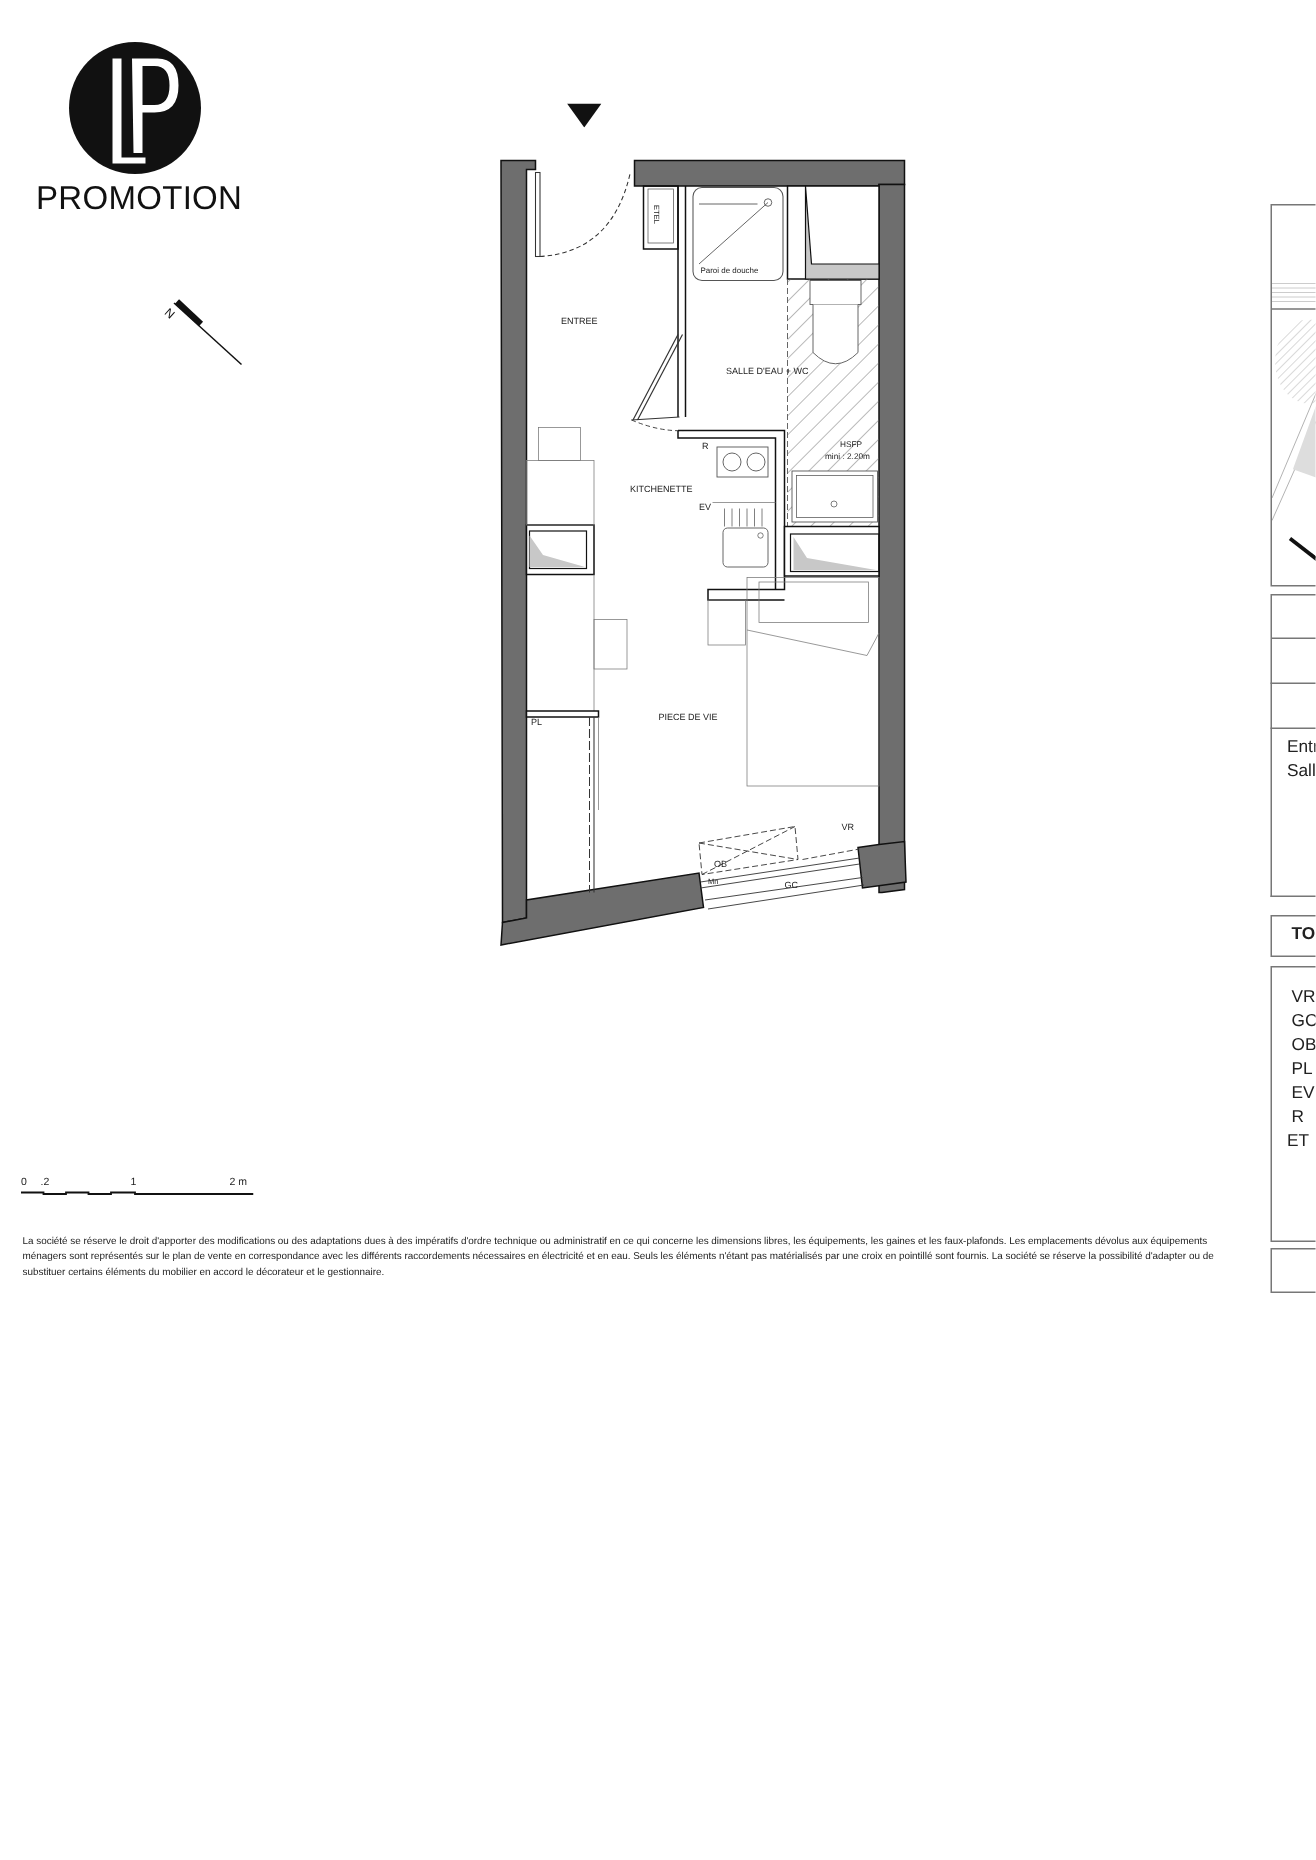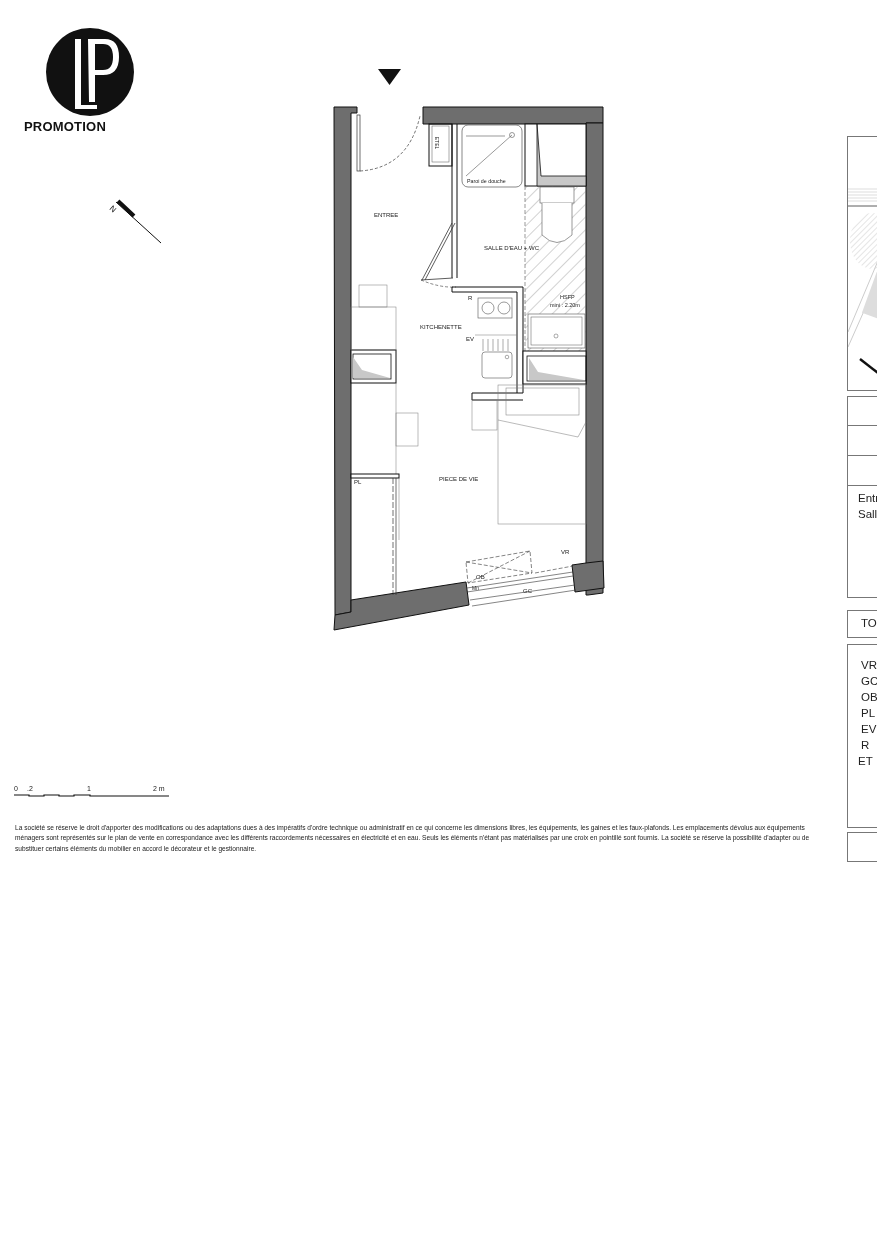--- a/index.html
+++ b/index.html
@@ -1,18 +1,18 @@
 <!DOCTYPE html>
 <html><head>
 <meta charset="utf-8">
 <style>
   html,body{margin:0;padding:0;background:#fff;}
   body{width:877px;height:1240px;position:relative;overflow:hidden;font-family:"Liberation Sans",sans-serif;color:#111;}
   .abs{position:absolute;}
-  .logo-text{font-weight:bold;font-size:13px;letter-spacing:0.2px;color:#111;}
+  .logo-text{font-weight:normal;font-size:22px;letter-spacing:0.2px;color:#111;}
   .plan-label{position:absolute;font-size:6px;color:#222;white-space:nowrap;font-family:"Liberation Sans",sans-serif;}
   .scale-label{position:absolute;font-size:7px;color:#222;}
   .disclaimer{position:absolute;left:15px;top:823px;width:815px;font-size:6.6px;line-height:10.3px;color:#222;}
   .panel-box{position:absolute;left:847px;width:40px;border:1px solid #777;box-sizing:border-box;background:#fff;}
   .panel-text{position:absolute;font-size:11.5px;color:#222;white-space:nowrap;}
 </style>
 </head>
 <body>
 
 <div class="abs" style="left:22px;top:26px;width:136px;height:115px;">
@@ -199,21 +199,21 @@
 <div class="panel-box" style="top:396px;height:30px;"></div>
 <div class="panel-box" style="top:426px;height:30px;border-top:none;"></div>
 <div class="panel-box" style="top:456px;height:30px;border-top:none;"></div>
 
 <div class="panel-box" style="top:486px;height:112px;border-top:none;">
   <span class="panel-text" style="left:10px;top:6px;">Entr</span>
   <span class="panel-text" style="left:10px;top:22px;text-align:right;">Sall</span>
 </div>
 
 <div class="panel-box" style="top:610px;height:28px;">
-  <span class="panel-text" style="left:13px;top:6px;font-weight:normal;">TO</span>
+  <span class="panel-text" style="left:13px;top:6px;font-weight:bold;">TO</span>
 </div>
 
 <div class="panel-box" style="top:644px;height:184px;">
   <span class="panel-text" style="left:13px;top:14px;">VR</span>
   <span class="panel-text" style="left:13px;top:30px;">GC</span>
   <span class="panel-text" style="left:13px;top:46px;">OB</span>
   <span class="panel-text" style="left:13px;top:62px;">PL</span>
   <span class="panel-text" style="left:13px;top:78px;">EV</span>
   <span class="panel-text" style="left:13px;top:94px;">R</span>
   <span class="panel-text" style="left:10px;top:110px;">ET</span>

